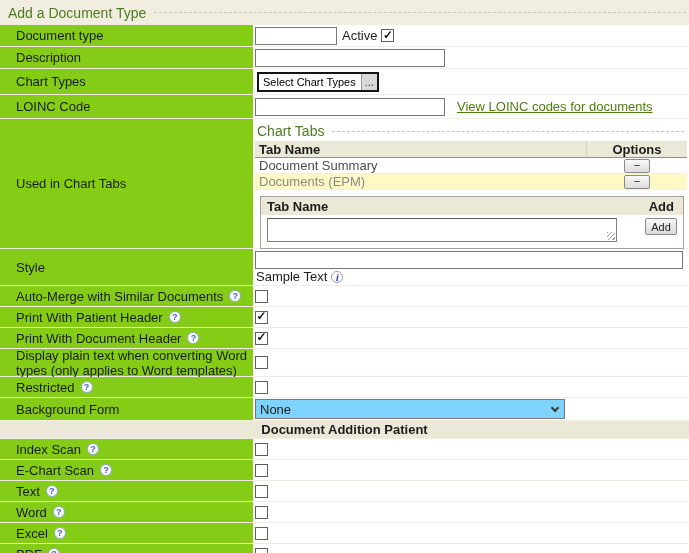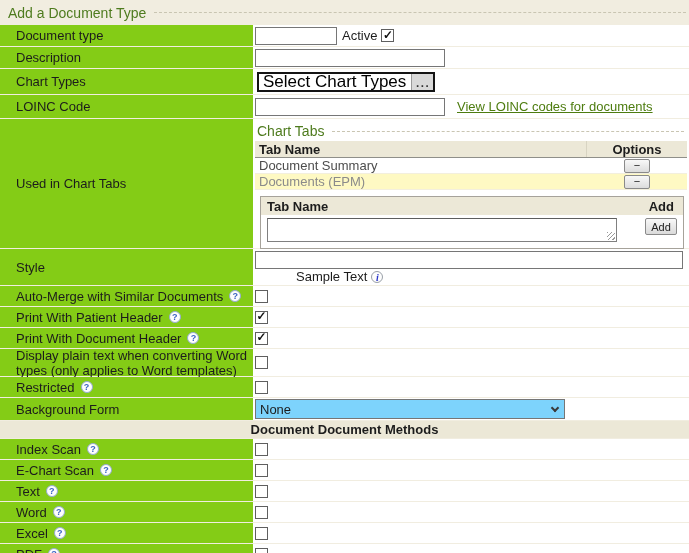--- a/index.html
+++ b/index.html
@@ -36,21 +36,21 @@
   .lbl { margin-left:5px; margin-right:4px; }
 
   .cb {
     width:13px; height:13px; border:1px solid #5f5f5f; background:#fff;
     display:inline-flex; align-items:center; justify-content:center; flex:0 0 13px;
   }
   .chk { font-size:12px; font-weight:bold; color:#101010; line-height:10px; margin-top:-2px; }
 
   .sct {
     height:20px; border:2px solid #141414; background:#fff; color:#000;
-    display:inline-flex; align-items:center; font:inherit; font-size:17px;
+    display:inline-flex; align-items:center; font:inherit; font-size:11px;
     padding:0 0 0 4px; margin-left:2px; cursor:pointer;
   }
   .sct .dots {
     background:#d9d9d9; border-left:1px solid #9a9a9a; margin-left:5px;
     height:100%; display:flex; align-items:center; padding:0 3px; color:#333;
   }
 
   .link { color:#4d7c0f; text-decoration:underline; margin-left:12px; cursor:pointer; }
 
   .ct-head { display:flex; align-items:center; height:20px; padding-left:2px; }
@@ -105,21 +105,21 @@
     width:310px; height:20px; border:1px solid #767676; background:#7dd3fc;
     display:flex; align-items:center; justify-content:space-between;
     padding:0 6px 0 4px; cursor:pointer;
   }
   .chev {
     width:6px; height:6px; border-right:2px solid #3a3a3a; border-bottom:2px solid #3a3a3a;
     transform:rotate(45deg); margin-top:-3px;
   }
 
   .sec-row { height:17px; background:#ece8d7; display:flex; align-items:center; justify-content:center; font-weight:bold; margin-bottom:1px; }
-  .sample-line { display:flex; align-items:center; height:15px; padding-left:1px;margin-left:40px; }
+  .sample-line { display:flex; align-items:center; height:15px; padding-left:1px; }
 </style>
 </head>
 <body>
 
 <div class="title-row">
   <span class="green">Add a Document Type</span>
   <span class="rule"></span>
 </div>
 
 <div class="row h21">
@@ -265,21 +265,21 @@
   <div class="label">Background Form</div>
   <div class="content">
     <div class="select">
       <span>None</span>
       <span class="chev"></span>
     </div>
   </div>
 </div>
 
 <div class="sec-row">
-  <span>Document Document Methods</span>
+  <span>Document Addition Patient</span>
 </div>
 
 <div class="row h20">
   <div class="label">
     <span>Index Scan</span>
     <span class="help">?</span>
   </div>
   <div class="content">
       <span class="cb"></span>
     </div>

